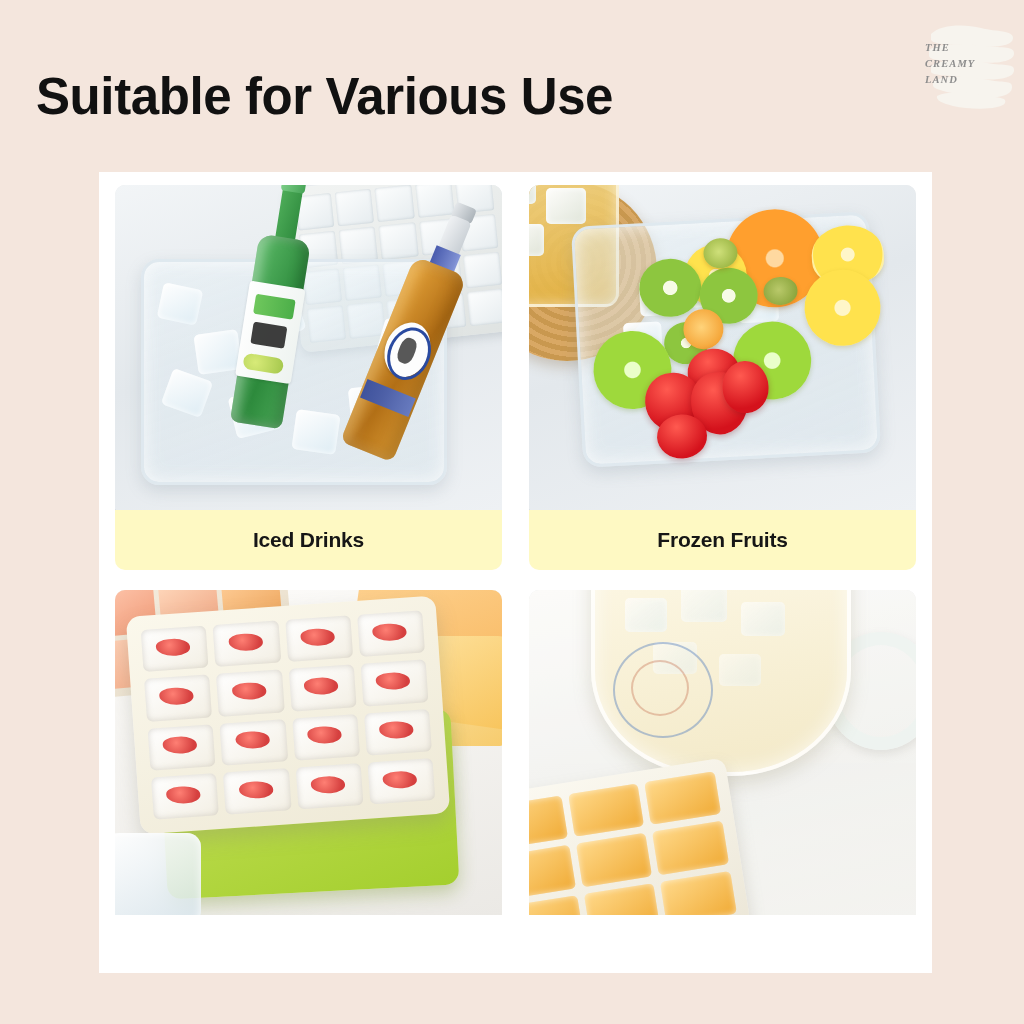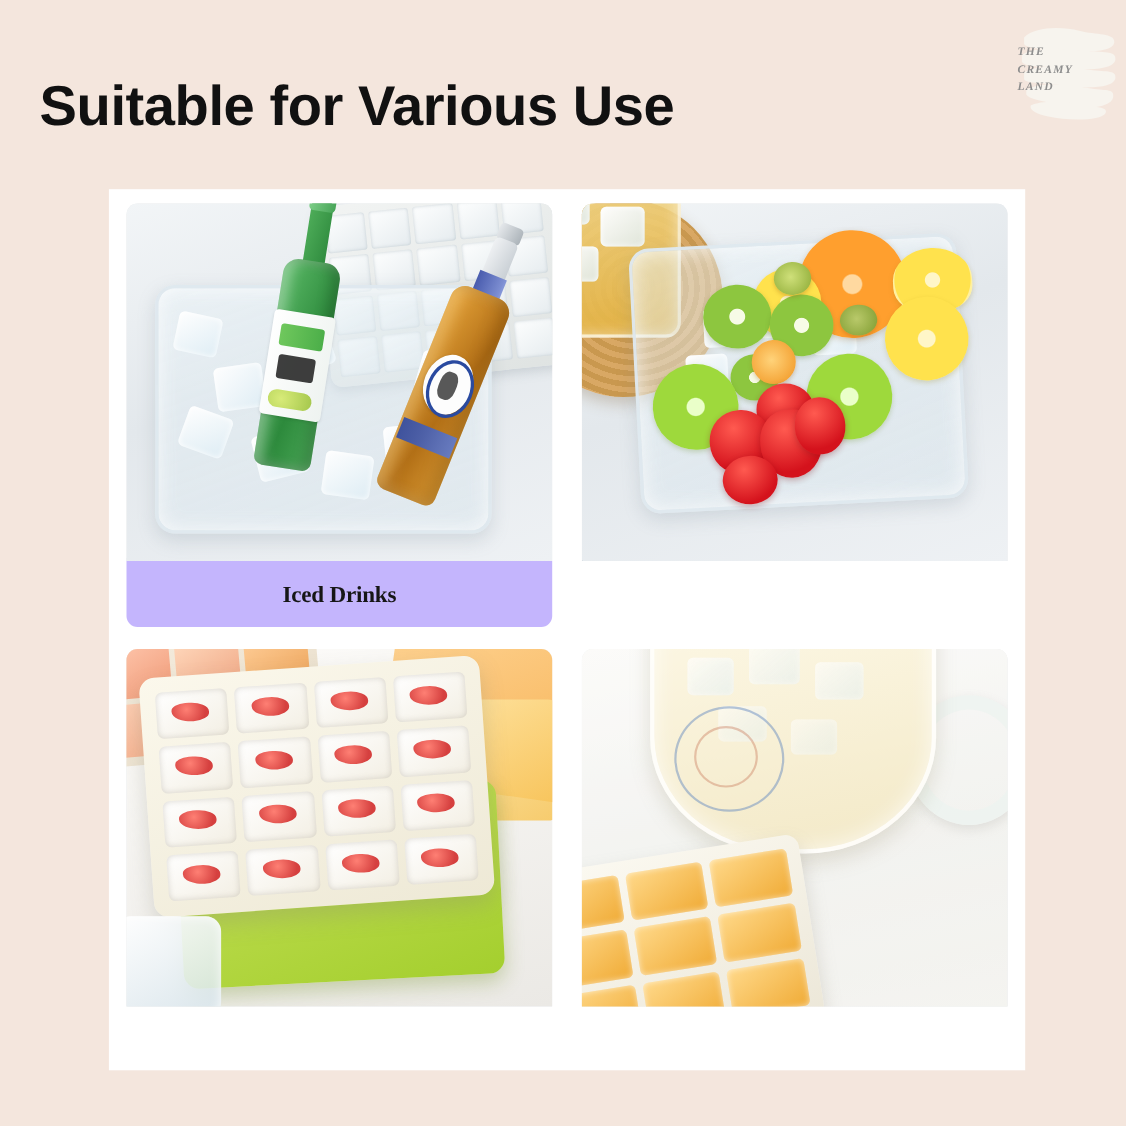--- a/index.html
+++ b/index.html
@@ -40,23 +40,23 @@
     column-gap:27px;row-gap:20px;
   }
 
   .card{display:flex;flex-direction:column;}
   .photo{
     position:relative;height:325px;overflow:hidden;
     border-radius:10px 10px 0 0;
     background:#e8eaec;
   }
   .caption{
-    height:60px;background:#c4b5fd;border-radius:0 0 10px 10px;
+    height:60px;background:#fef9c3;border-radius:0 0 10px 10px;
     display:flex;align-items:center;justify-content:center;
-    font-size:21px;font-weight:bold;color:#161616;letter-spacing:-0.2px;font-family:Liberation Serif, serif;
+    font-size:21px;font-weight:bold;color:#161616;letter-spacing:-0.2px;
   }
 
   
   .layer{position:absolute;}
   .marble{
     position:absolute;inset:0;
     background:
       linear-gradient(118deg, rgba(185,196,205,.30) 0 1.1px, rgba(0,0,0,0) 1.1px 44px),
       linear-gradient(64deg, rgba(176,188,199,.22) 0 1px, rgba(0,0,0,0) 1px 70px),
       linear-gradient(150deg, rgba(190,200,210,.18) 0 1.4px, rgba(0,0,0,0) 1.4px 96px),
@@ -341,20 +341,21 @@
           <div class="slice kumquat" style="left:128px;top:16px;width:34px;height:30px;background:radial-gradient(circle at 45% 45%,#cfe07a,#8aa832);"></div>
           <div class="slice kumquat" style="left:186px;top:58px;width:34px;height:28px;background:radial-gradient(circle at 45% 45%,#b9c96a,#7d9a2e);"></div>
 
           <div class="straw" style="left:106px;top:126px;width:52px;height:46px;border-radius:50% 50% 46% 46%;"></div>
           <div class="straw" style="left:62px;top:148px;width:56px;height:58px;border-radius:48% 48% 50% 50%;"></div>
           <div class="straw" style="left:108px;top:150px;width:56px;height:62px;border-radius:46% 46% 52% 52%;"></div>
           <div class="straw" style="left:140px;top:140px;width:46px;height:52px;border-radius:50% 50% 48% 48%;"></div>
           <div class="straw" style="left:72px;top:190px;width:50px;height:44px;border-radius:50%;"></div>
         </div>
       </div>
+      <div class="caption">Frozen Fruits</div>
     </div>
 
     <div class="card">
       <div class="photo">
         <div class="p3-bowl"></div>
         <div style="position:absolute;right:-30px;top:-20px;width:180px;height:150px;border-radius:16px;background:linear-gradient(150deg,#ffd08a,#f6a93f);opacity:.9;transform:rotate(8deg);"></div>
         <div style="position:absolute;right:-10px;top:46px;width:120px;height:110px;border-radius:14px;background:linear-gradient(150deg,#ffe8a8,#f7c455);opacity:.85;"></div>
 
         <div class="layer p3-topleft">
           <div class="cellgrid">

